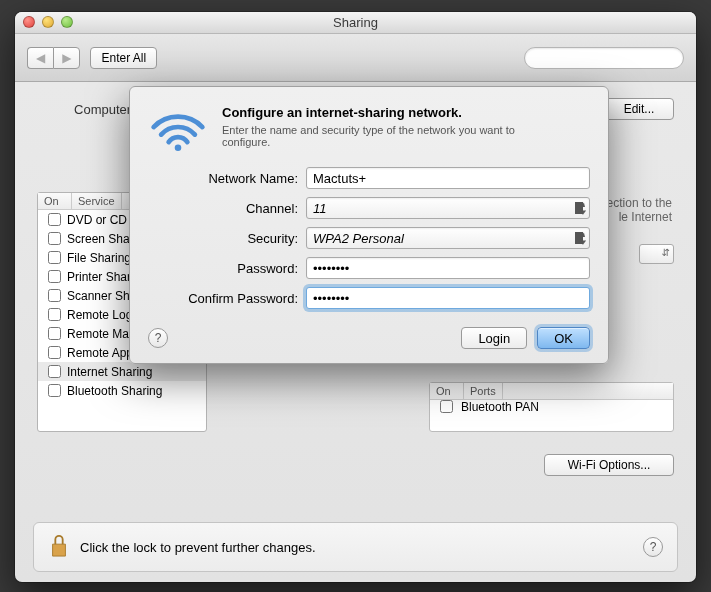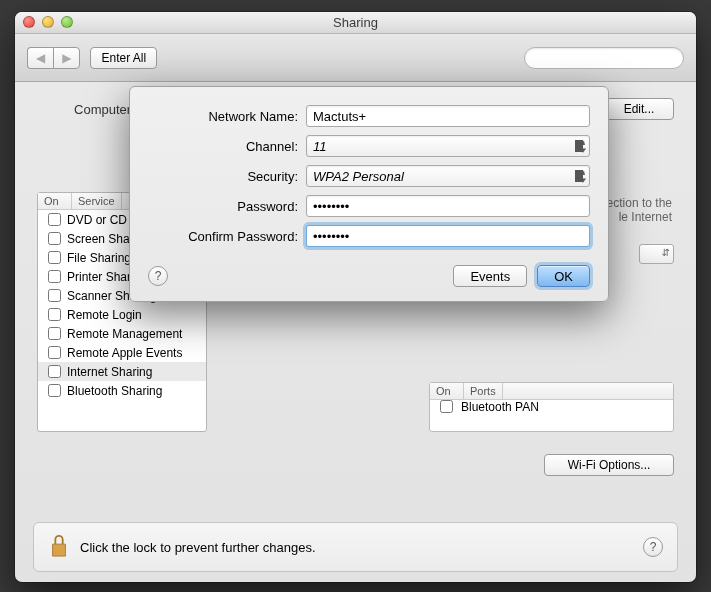--- a/index.html
+++ b/index.html
@@ -244,20 +244,34 @@
       <svg viewBox="0 0 24 30">
           <path fill="#d9a24a" stroke="#a87a2a" d="M5 13h14v13H5z"></path>
           <path fill="none" stroke="#a87a2a" stroke-width="2" d="M8 13V8a4 4 0 018 0v5"></path>
         </svg>
     </span>
     <span>Click the lock to prevent further changes.</span>
     <span style="margin-left:auto" class="help">?</span>
   </div>
 
   <div class="sheet">
+    <div class="sheetHead">
+      <div class="wifiIcon">
+        <svg viewBox="0 0 64 48">
+          <path fill="none" stroke="#4d8fd6" stroke-width="5" stroke-linecap="round" d="M6 22a36 36 0 0152 0"></path>
+          <path fill="none" stroke="#4d8fd6" stroke-width="5" stroke-linecap="round" d="M14 30a24 24 0 0136 0"></path>
+          <path fill="none" stroke="#4d8fd6" stroke-width="5" stroke-linecap="round" d="M22 38a12 12 0 0120 0"></path>
+          <circle cx="32" cy="44" r="3.5" fill="#4d8fd6"></circle>
+        </svg>
+      </div>
+      <div class="txt">
+        <b>Configure an internet-sharing network.</b>
+        <p>Enter the name and security type of the network you want to configure.</p>
+      </div>
+    </div>
 
     <div class="formRow">
       <label>Network Name:</label>
       <input class="field" value="Mactuts+" style="">
     </div>
     <div class="formRow">
       <label>Channel:</label>
       <div class="select">
         <span>11</span>
         <span class="arrows">▴<br>▾</span>
@@ -274,17 +288,17 @@
       <label>Password:</label>
       <input class="field" type="text" value="••••••••" style="">
     </div>
     <div class="formRow">
       <label>Confirm Password:</label>
       <input class="field focus" type="text" value="••••••••" style="">
     </div>
 
     <div class="sheetFoot">
       <span class="help">?</span>
-      <button class="macbtn">Events</button>
+      <button class="macbtn">Login</button>
       <button class="macbtn default">OK</button>
     </div>
   </div>
 </div>
 
 </body></html>

